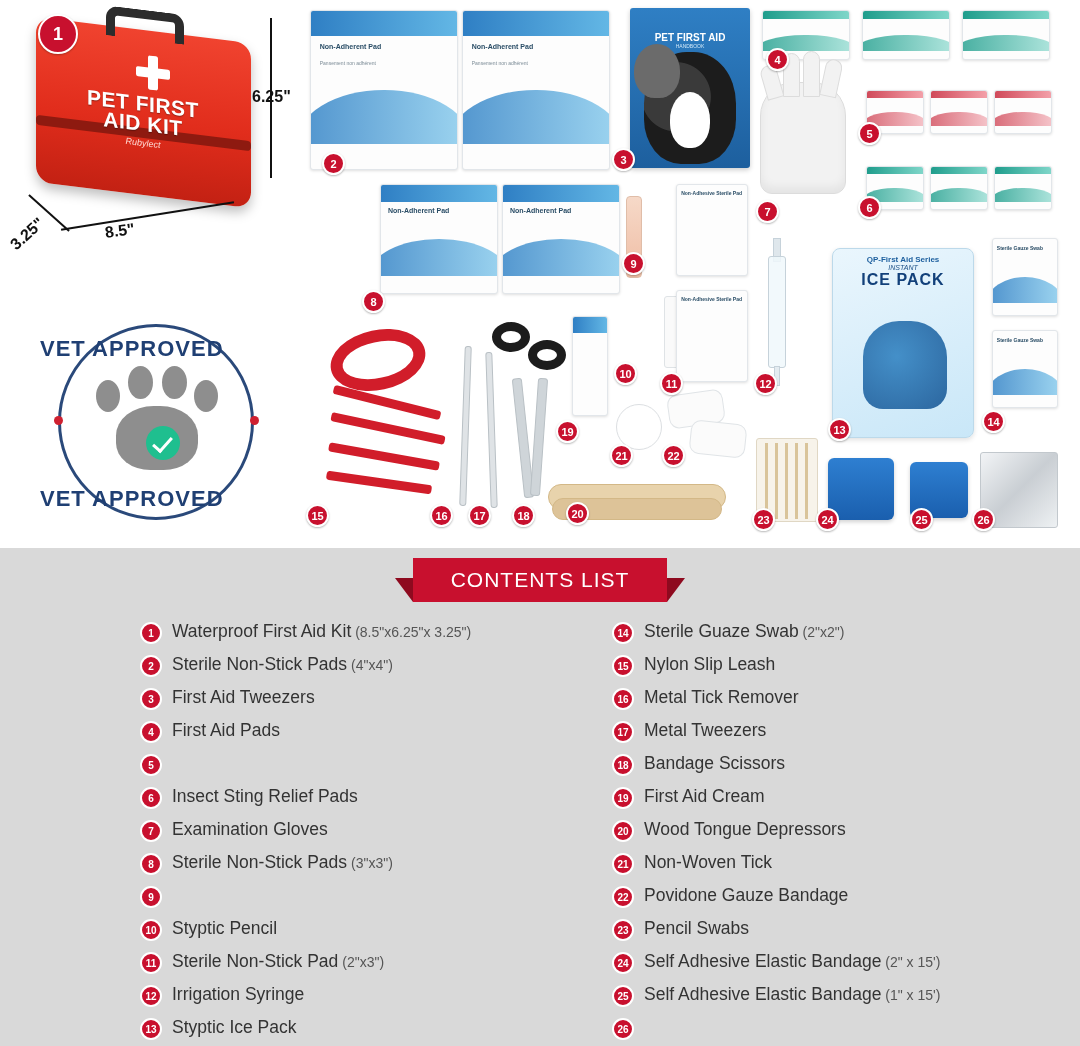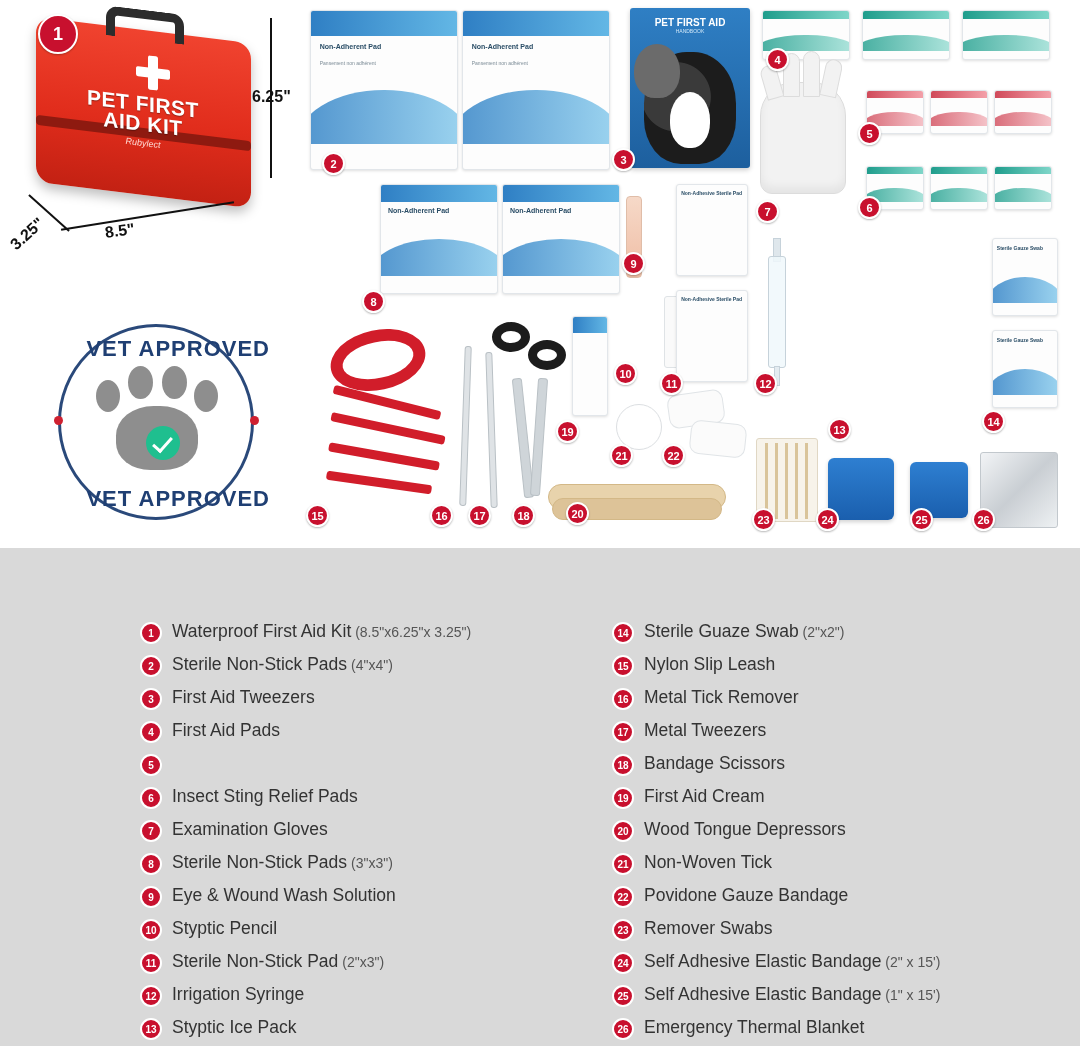--- a/index.html
+++ b/index.html
@@ -76,21 +76,21 @@
   .paw-main { left:76px; top:88px; width:82px; height:64px; border-radius:46% 46% 42% 42%; background:#8e8e8e; position:absolute;}
   .check-circle {
     position:absolute; left:106px; top:108px; width:34px; height:34px; border-radius:50%;
     background:#1fbf8f;
   }
   .check-circle:after {
     content:""; position:absolute; left:11px; top:7px; width:8px; height:16px;
     border:solid #fff; border-width:0 3px 3px 0; transform:rotate(42deg);
   }
   .vet-text-top, .vet-text-bot {
-    position:absolute; width:230px; text-align:right; color:#1f3f73;
+    position:absolute; width:230px; text-align:left; color:#1f3f73;
     font-weight:bold; font-size:22px; letter-spacing:1px;
   }
   .vet-text-top { top:18px; left:0; }
   .vet-text-bot { top:168px; left:0; }
   .vet-dot { position:absolute; width:9px; height:9px; border-radius:50%; background:#cf2030; }
 
   
   .sachet {
     position:absolute; background:#fdfdfd; border:1px solid #e2e6ea;
     border-radius:3px; box-shadow:0 1px 3px rgba(0,0,0,.13);
@@ -110,21 +110,21 @@
   .teal .wave { background:linear-gradient(90deg,#1f9d8c,#a8e4db); }
   .pink .hdr { background:linear-gradient(90deg,#d04a5a,#f3a0a9); }
   .pink .wave { background:linear-gradient(90deg,#d04a5a,#f6c2c8); }
 
   
   .handbook {
     position:absolute; left:630px; top:8px; width:120px; height:160px;
     background:linear-gradient(180deg,#2f7fc4,#1d5f9e); border-radius:3px;
     box-shadow:0 2px 5px rgba(0,0,0,.2); overflow:hidden;
   }
-  .handbook .hb-title { color:#fff; font-size:10px; font-weight:bold; text-align:center; margin-top:9px; }
+  .handbook .hb-title { color:#fff; font-size:10px; font-weight:bold; text-align:center; margin-top:24px; }
   .handbook .hb-sub { color:#cfe7f8; font-size:5px; text-align:center; }
   .hb-dog {
     position:absolute; left:14px; top:44px; width:92px; height:112px;
     background:radial-gradient(circle at 35% 40%, #3a3a3a 0 38%, #1c1c1c 39% 100%);
     border-radius:46% 46% 40% 40%;
   }
   .hb-dog:after {
     content:""; position:absolute; left:26px; top:40px; width:40px; height:56px;
     background:#fff; border-radius:50% 50% 45% 45%;
   }
@@ -395,20 +395,26 @@
   </div>
   <div class="badge" style="left:660px; top:372px;">11</div>
 
   <div class="syringe">
     <div class="plunger"></div>
     <div class="barrel"></div>
     <div class="tip"></div>
   </div>
   <div class="badge" style="left:754px; top:372px;">12</div>
 
+  <div class="icepack">
+    <div class="ip-t1">QP-First Aid Series</div>
+    <div class="ip-t2">INSTANT</div>
+    <div class="ip-t3">ICE PACK</div>
+    <div class="ip-hand"></div>
+  </div>
   <div class="badge" style="left:828px; top:418px;">13</div>
 
   <div class="sachet" style="left:992px; top:238px; width:66px; height:78px;">
     <div class="lbl" style="top:8%; font-size:5px;">Sterile Gauze Swab</div>
     <div class="wave"></div>
   </div>
   <div class="sachet" style="left:992px; top:330px; width:66px; height:78px;">
     <div class="lbl" style="top:8%; font-size:5px;">Sterile Gauze Swab</div>
     <div class="wave"></div>
   </div>
@@ -461,20 +467,25 @@
   <div class="badge" style="left:816px; top:508px;">24</div>
   <div class="blue-bandage" style="left:910px; top:462px; width:58px; height:56px;"></div>
   <div class="badge" style="left:910px; top:508px;">25</div>
 
   <div class="blanket"></div>
   <div class="badge" style="left:972px; top:508px;">26</div>
 
 </div>
 
 <div id="contents">
+  <div class="banner-wrap">
+    <div class="banner-tail-l"></div>
+    <div class="banner-tail-r"></div>
+    <div class="contents-banner">CONTENTS LIST</div>
+  </div>
 
   <div class="list-col col-left" id="col-left">
       <div class="li-row">
         <div class="li-num">1</div>
         <div class="li-text">Waterproof First Aid Kit<span class="qual"> (8.5"x6.25"x 3.25")</span></div>
       </div>
       <div class="li-row">
         <div class="li-num">2</div>
         <div class="li-text">Sterile Non-Stick Pads<span class="qual"> (4"x4")</span></div>
       </div>
@@ -496,21 +507,20 @@
       <div class="li-row">
         <div class="li-num">7</div>
         <div class="li-text">Examination Gloves</div>
       </div>
       <div class="li-row">
         <div class="li-num">8</div>
         <div class="li-text">Sterile Non-Stick Pads<span class="qual"> (3"x3")</span></div>
       </div>
       <div class="li-row">
         <div class="li-num">9</div>
-        <div class="li-text">Eye &amp; Wound Wash Solution</div>
       </div>
       <div class="li-row">
         <div class="li-num">10</div>
         <div class="li-text">Styptic Pencil</div>
       </div>
       <div class="li-row">
         <div class="li-num">11</div>
         <div class="li-text">Sterile Non-Stick Pad<span class="qual"> (2"x3")</span></div>
       </div>
       <div class="li-row">
@@ -554,28 +564,27 @@
       <div class="li-row">
         <div class="li-num">21</div>
         <div class="li-text">Non-Woven Tick</div>
       </div>
       <div class="li-row">
         <div class="li-num">22</div>
         <div class="li-text">Povidone Gauze Bandage</div>
       </div>
       <div class="li-row">
         <div class="li-num">23</div>
-        <div class="li-text">Remover Swabs</div>
+        <div class="li-text">Pencil Swabs</div>
       </div>
       <div class="li-row">
         <div class="li-num">24</div>
         <div class="li-text">Self Adhesive Elastic Bandage<span class="qual"> (2" x 15')</span></div>
       </div>
       <div class="li-row">
         <div class="li-num">25</div>
         <div class="li-text">Self Adhesive Elastic Bandage<span class="qual"> (1" x 15')</span></div>
       </div>
       <div class="li-row">
         <div class="li-num">26</div>
-        <div class="li-text">Emergency Thermal Blanket</div>
       </div>
     </div>
 </div>
 
 </body></html>

